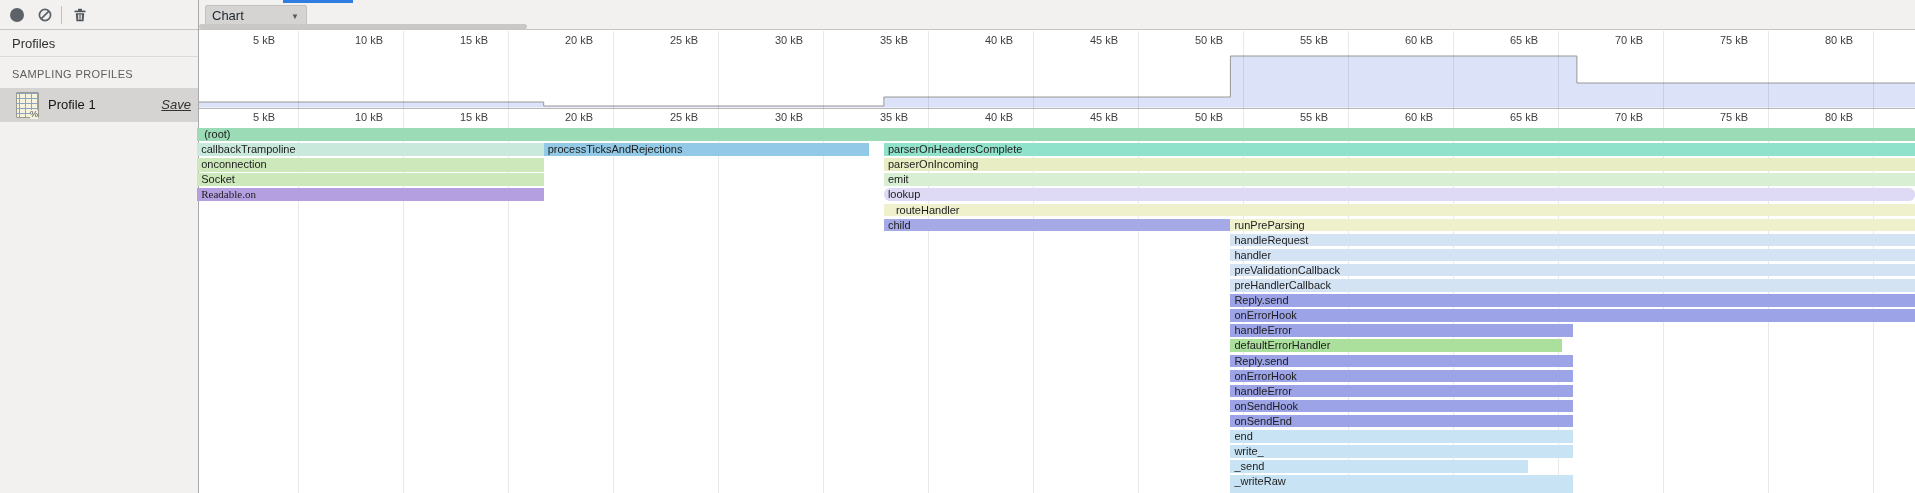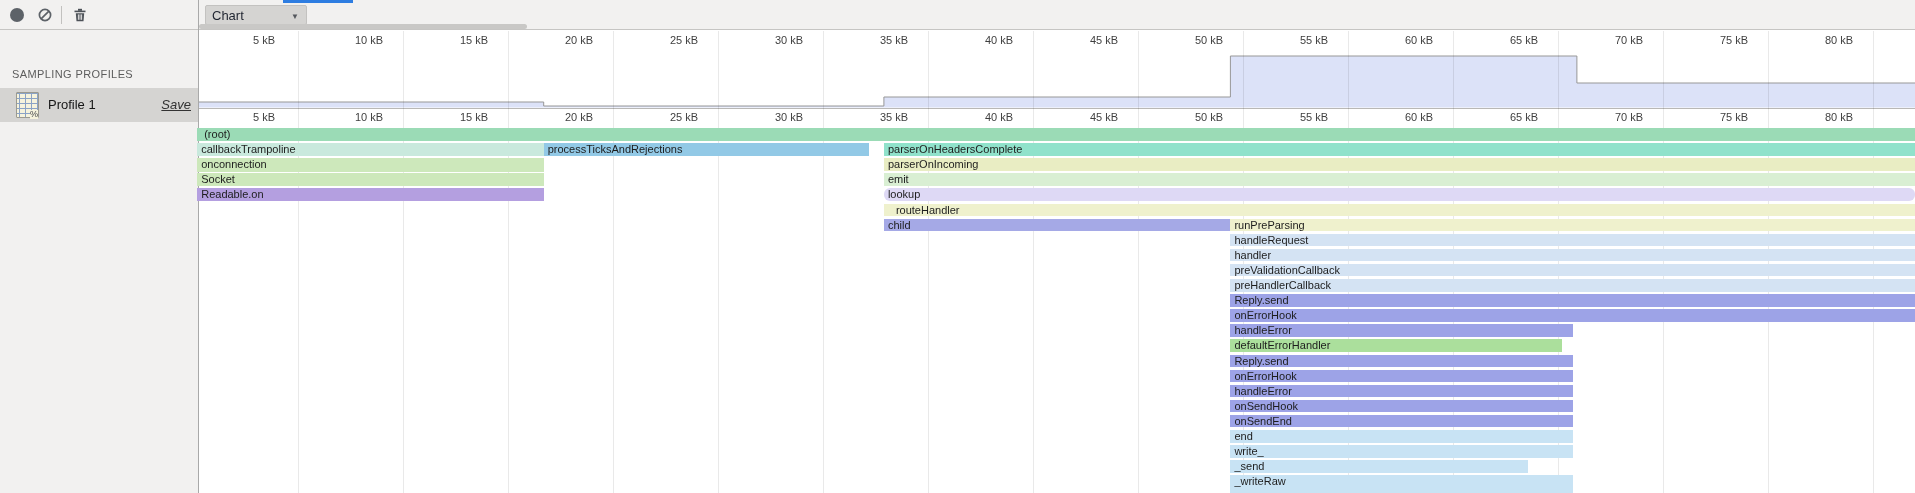--- a/index.html
+++ b/index.html
@@ -76,20 +76,21 @@
     </svg>
     <div class="accent-line"></div>
     <div class="view-select">
       <span>Chart</span>
       <span class="arrow">▼</span>
     </div>
     <div class="hscroll-thumb"></div>
   </div>
 
   <div class="sidebar">
+    <div class="sb-profiles">Profiles</div>
     <div class="sb-section">SAMPLING PROFILES</div>
     <div class="sb-row">
       <div class="profile-icon">
         <span class="pct">%</span>
       </div>
       <span class="pname">Profile 1</span>
       <span class="save">Save</span>
     </div>
   </div>
   <div class="vdivider"></div>
@@ -156,21 +157,21 @@
       </div>
     <div id="frames-layer">
         <div class="frame" style="left: -1.8px; width: 1717.8px; top: 98px; height: 12.6px; background: rgb(155, 219, 182); padding-left: 7px;">(root)</div>
         <div class="frame" style="left: -1.8px; width: 346.5px; top: 113.1px; height: 12.6px; background: rgb(201, 233, 221);">callbackTrampoline</div>
         <div class="frame" style="left: 344.7px; width: 325.5px; top: 113.1px; height: 12.6px; background: rgb(146, 201, 230);">processTicksAndRejections</div>
         <div class="frame" style="left: 684.9px; width: 1031.1px; top: 113.1px; height: 12.6px; background: rgb(144, 226, 203);">parserOnHeadersComplete</div>
         <div class="frame" style="left: -1.8px; width: 346.5px; top: 128.2px; height: 14px; background: rgb(205, 232, 187);">onconnection</div>
         <div class="frame" style="left: 684.9px; width: 1031.1px; top: 128.2px; height: 12.6px; background: rgb(233, 237, 195);">parserOnIncoming</div>
         <div class="frame" style="left: -1.8px; width: 346.5px; top: 143.3px; height: 12.6px; background: rgb(205, 232, 187);">Socket</div>
         <div class="frame" style="left: 684.9px; width: 1031.1px; top: 143.3px; height: 12.6px; background: rgb(217, 239, 211);">emit</div>
-        <div class="frame" style="left: -1.8px; width: 346.5px; top: 158.4px; height: 12.6px; background: rgb(180, 159, 224);">Readable.on</div>
+        <div class="frame" style="left: -1.8px; width: 346.5px; top: 158.4px; height: 12.6px; background: rgb(180, 159, 224); font-family: Liberation Serif, serif;">Readable.on</div>
         <div class="frame" style="left: 684.9px; width: 1031.1px; top: 158.4px; height: 12.6px; background: rgb(222, 217, 245); border-radius: 6px;">lookup</div>
         <div class="frame" style="left: 684.9px; width: 1031.1px; top: 173.5px; height: 12.6px; background: rgb(239, 241, 205); padding-left: 12px;">routeHandler</div>
         <div class="frame" style="left: 684.9px; width: 346.5px; top: 188.6px; height: 12.6px; background: rgb(165, 169, 230);">child</div>
         <div class="frame" style="left: 1031.4px; width: 684.6px; top: 188.6px; height: 12.6px; background: rgb(239, 241, 205);">runPreParsing</div>
         <div class="frame" style="left: 1031.4px; width: 684.6px; top: 203.7px; height: 12.6px; background: rgb(212, 227, 243);">handleRequest</div>
         <div class="frame" style="left: 1031.4px; width: 684.6px; top: 218.8px; height: 12.6px; background: rgb(212, 227, 243);">handler</div>
         <div class="frame" style="left: 1031.4px; width: 684.6px; top: 233.9px; height: 12.6px; background: rgb(212, 227, 243);">preValidationCallback</div>
         <div class="frame" style="left: 1031.4px; width: 684.6px; top: 249px; height: 12.6px; background: rgb(212, 227, 243);">preHandlerCallback</div>
         <div class="frame" style="left: 1031.4px; width: 684.6px; top: 264.1px; height: 12.6px; background: rgb(157, 163, 231);">Reply.send</div>
         <div class="frame" style="left: 1031.4px; width: 684.6px; top: 279.2px; height: 12.6px; background: rgb(157, 163, 231);">onErrorHook</div>

